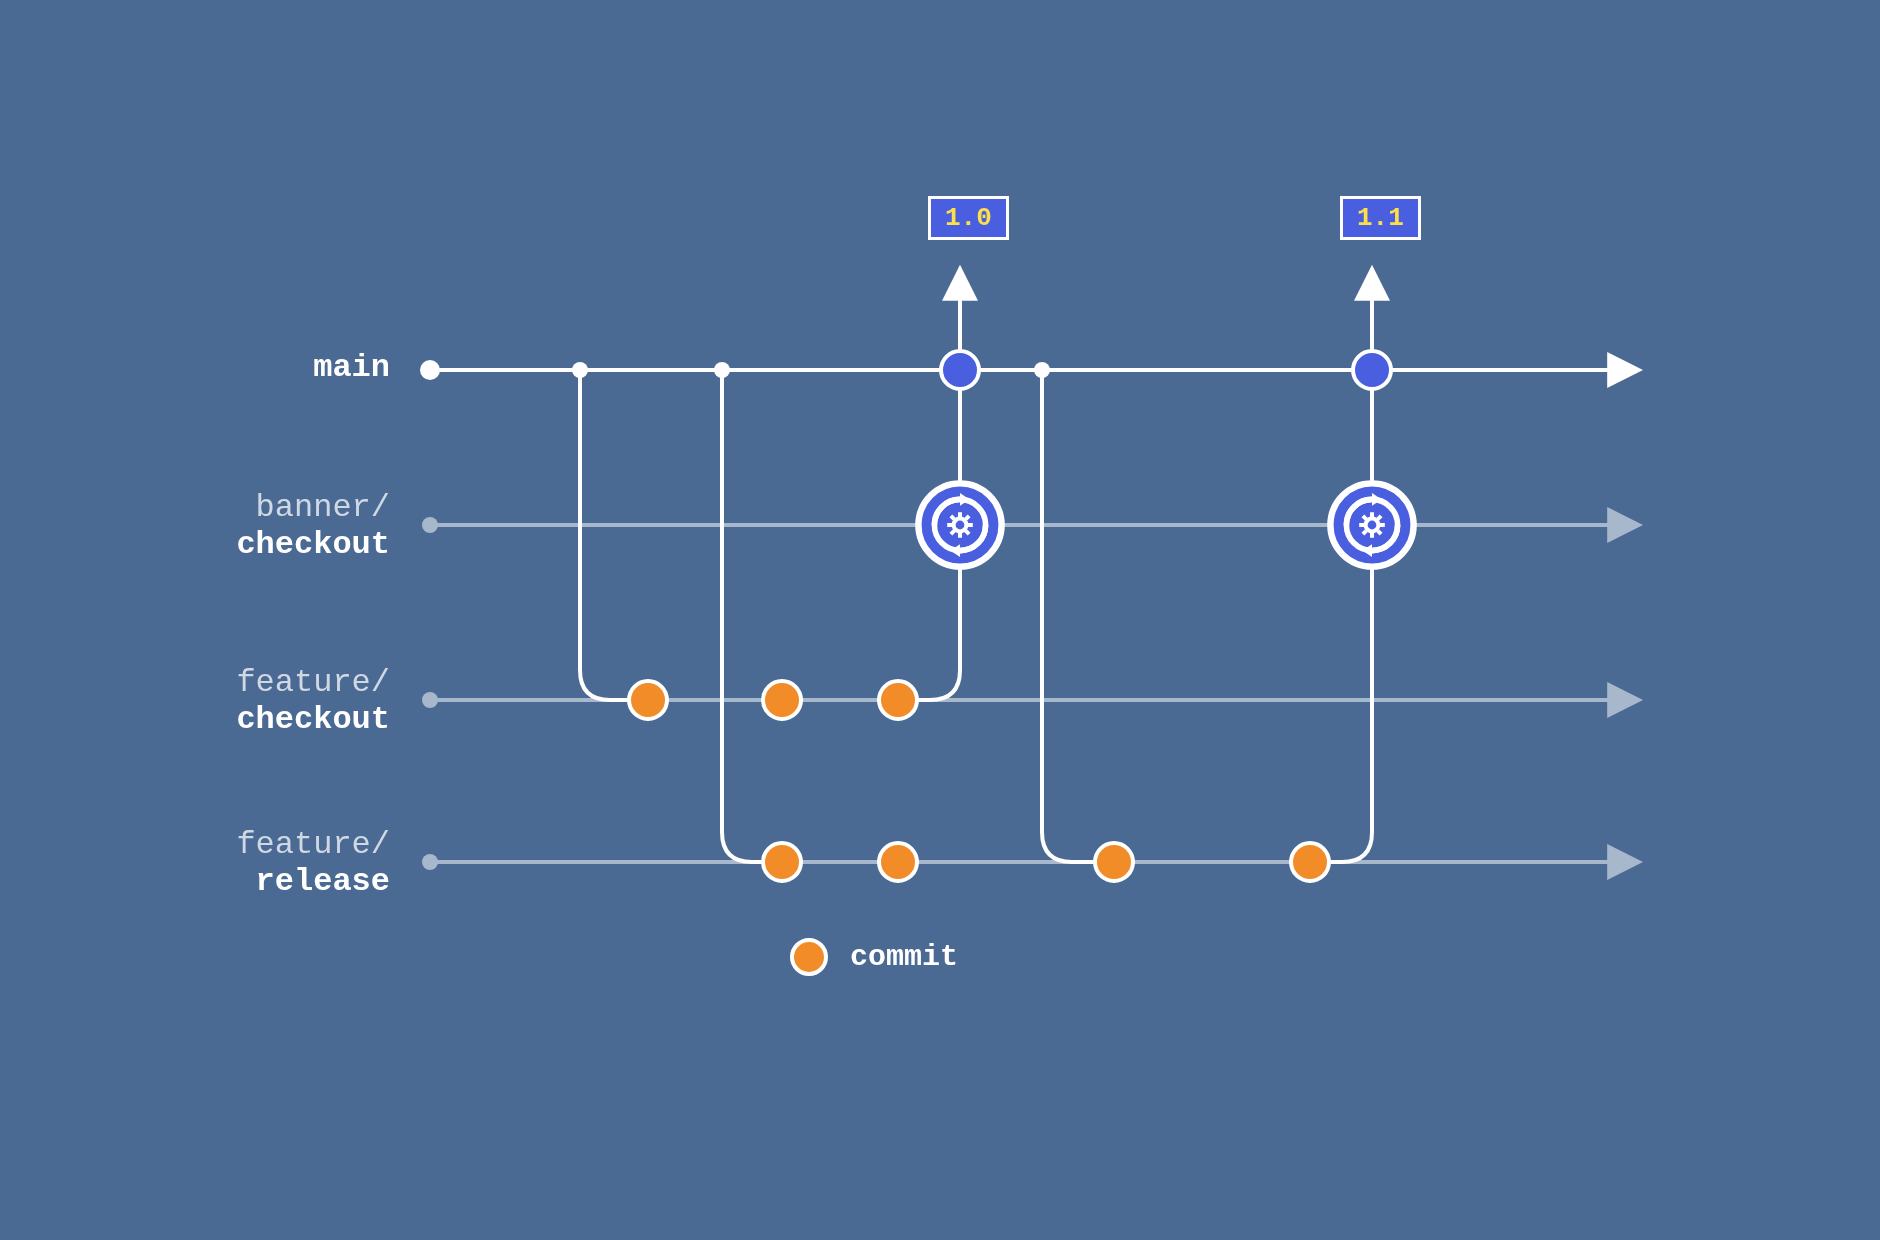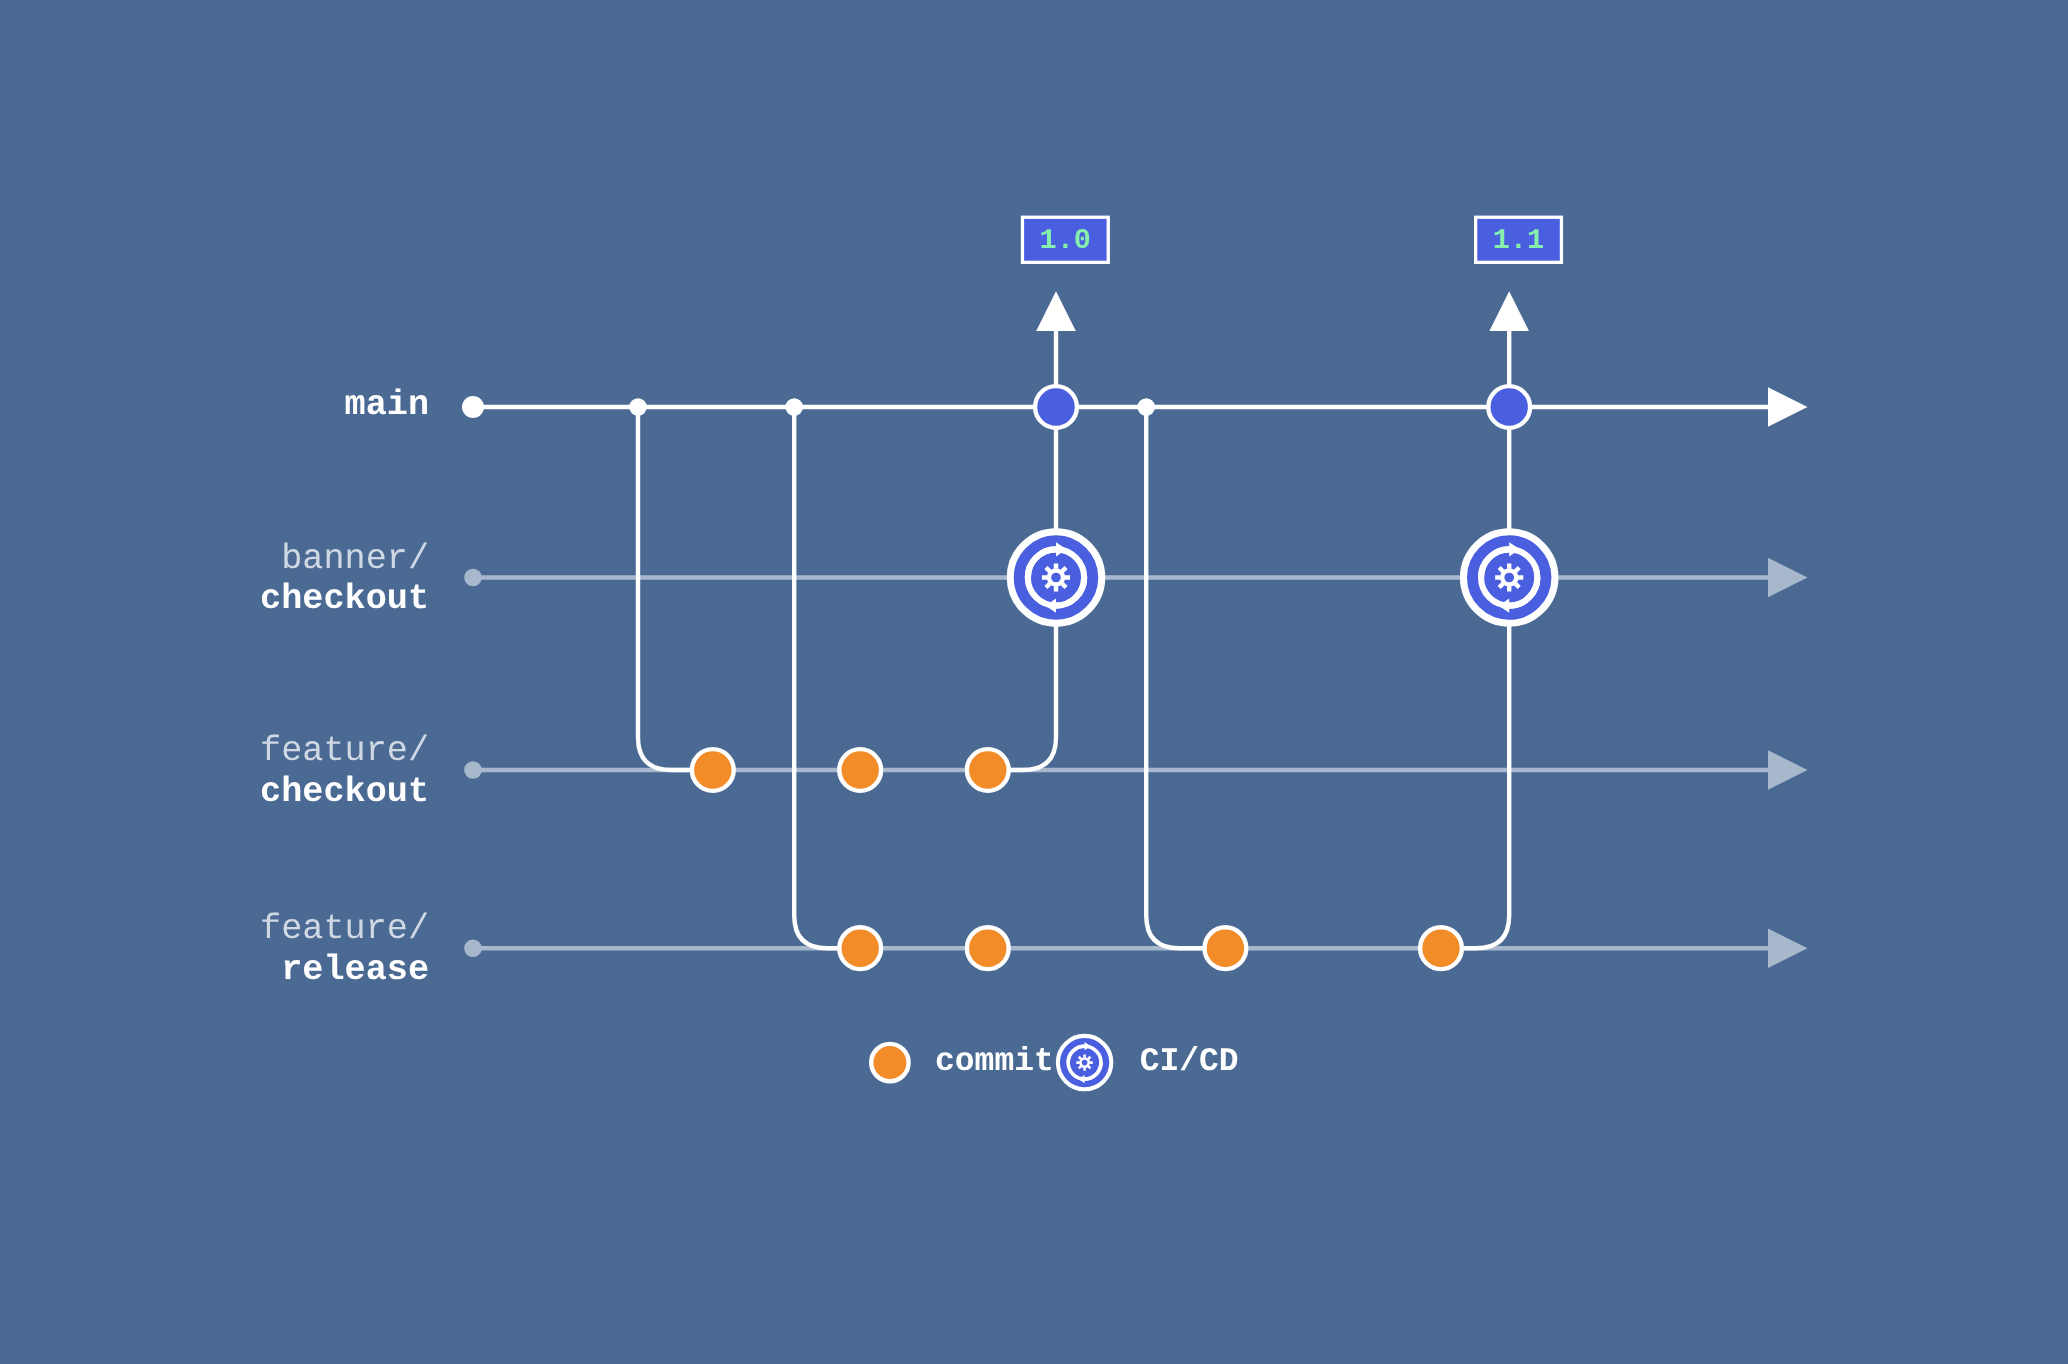--- a/index.html
+++ b/index.html
@@ -27,30 +27,31 @@
       width: 280px;
     }
     .branch-label .bold {
       font-weight: bold;
       color: #fff;
     }
     .tag-box {
       position: absolute;
       background: #4a5fe0;
       border: 3px solid #fff;
-      color: #86efac;
+      color: #fde047;
       font-weight: bold;
       font-size: 26px;
       padding: 4px 14px;
       font-family: 'Courier New', monospace;
     }
     .legend {
       position: absolute;
       display: flex;
       align-items: center;
+      gap: 60px;
     }
     .legend-item {
       display: flex;
       align-items: center;
       gap: 22px;
     }
     .legend-label {
       color: #fff;
       font-weight: bold;
       font-size: 30px;
@@ -191,21 +192,15 @@
   <div class="tag-box" style="left:1340px; top:196px;">
     <span>1.1</span>
   </div>
 
   
   <div class="legend" style="left:790px; top:938px;">
     <div class="legend-item">
       <div class="commit-dot-legend"></div>
       <span class="legend-label">commit</span>
     </div>
-    <div class="legend-item">
-      <svg class="cicd-icon-legend" viewBox="-30 -30 60 60">
-        <use href="#cicd-icon"></use>
-      </svg>
-      <span class="legend-label">CI/CD</span>
-    </div>
   </div>
 
 </div>
 
 </body></html>

